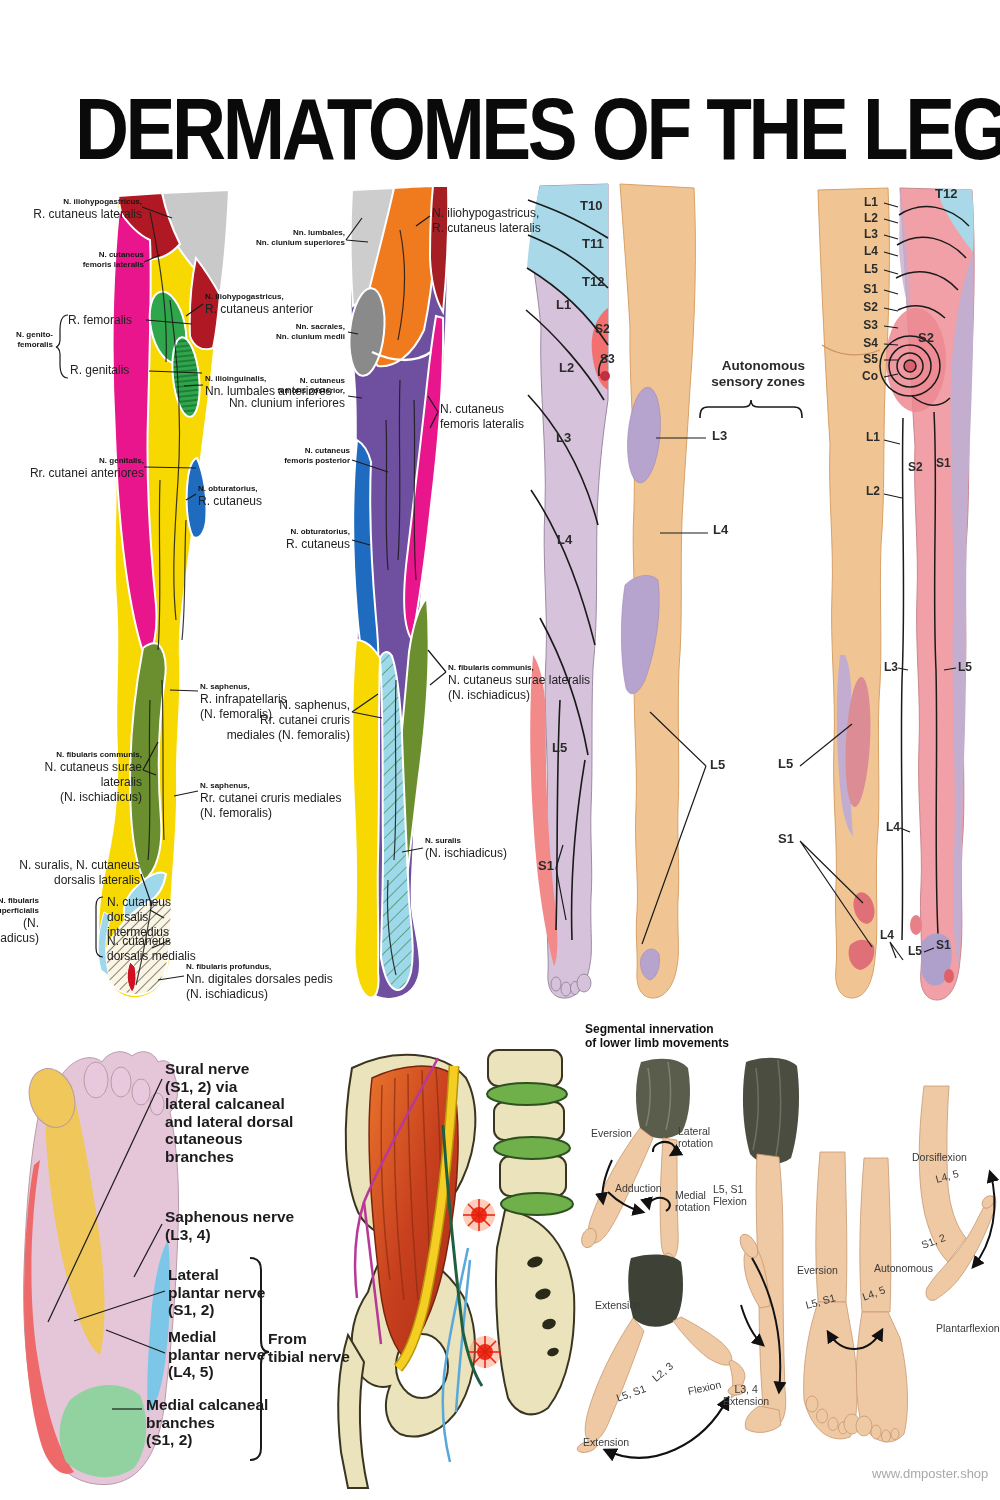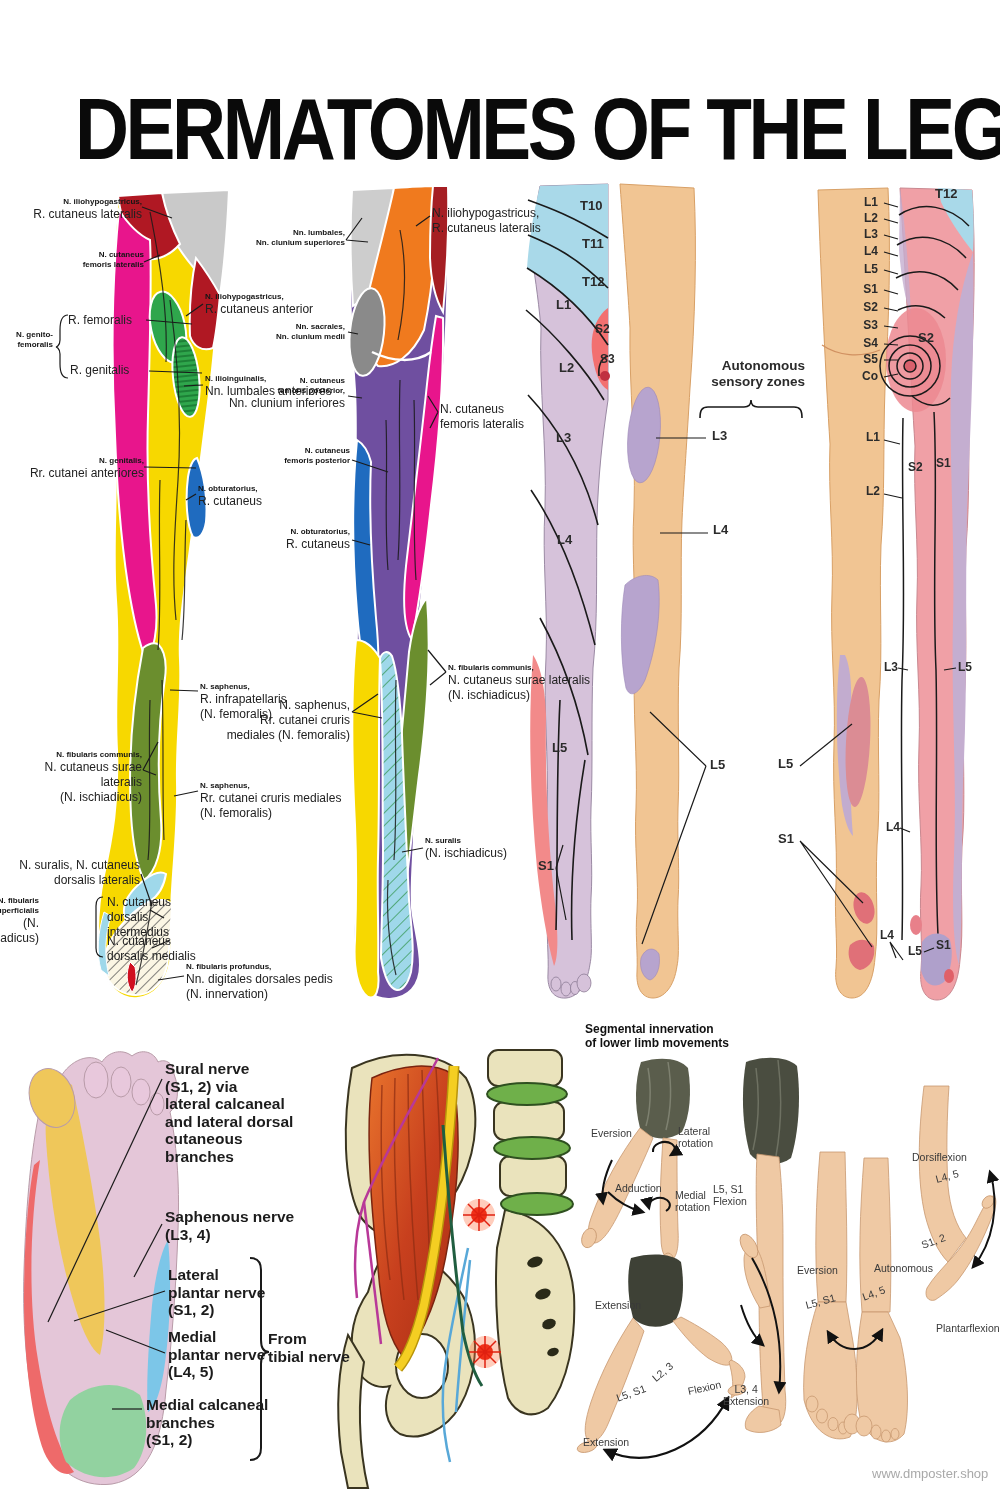--- a/index.html
+++ b/index.html
@@ -460,21 +460,21 @@
 dorsalis
 intermedius</span>
     </div>
 <div class="lbl" style="left:107px;top:934px">
       <span class="r">N. cutaneus
 dorsalis medialis</span>
     </div>
 <div class="lbl" style="left:186px;top:962px">
       <span class="b">N. fibularis profundus,</span>
       <span class="r">Nn. digitales dorsales pedis
-(N. innervation)</span>
+(N. ischiadicus)</span>
     </div>
 
 <div class="lbl ra" style="right:655px;top:228px">
       <span class="b">Nn. lumbales,
 Nn. clunium superiores</span>
     </div>
 <div class="lbl" style="left:432px;top:206px">
       <span class="r">N. iliohypogastricus,
 R. cutaneus lateralis</span>
     </div>

